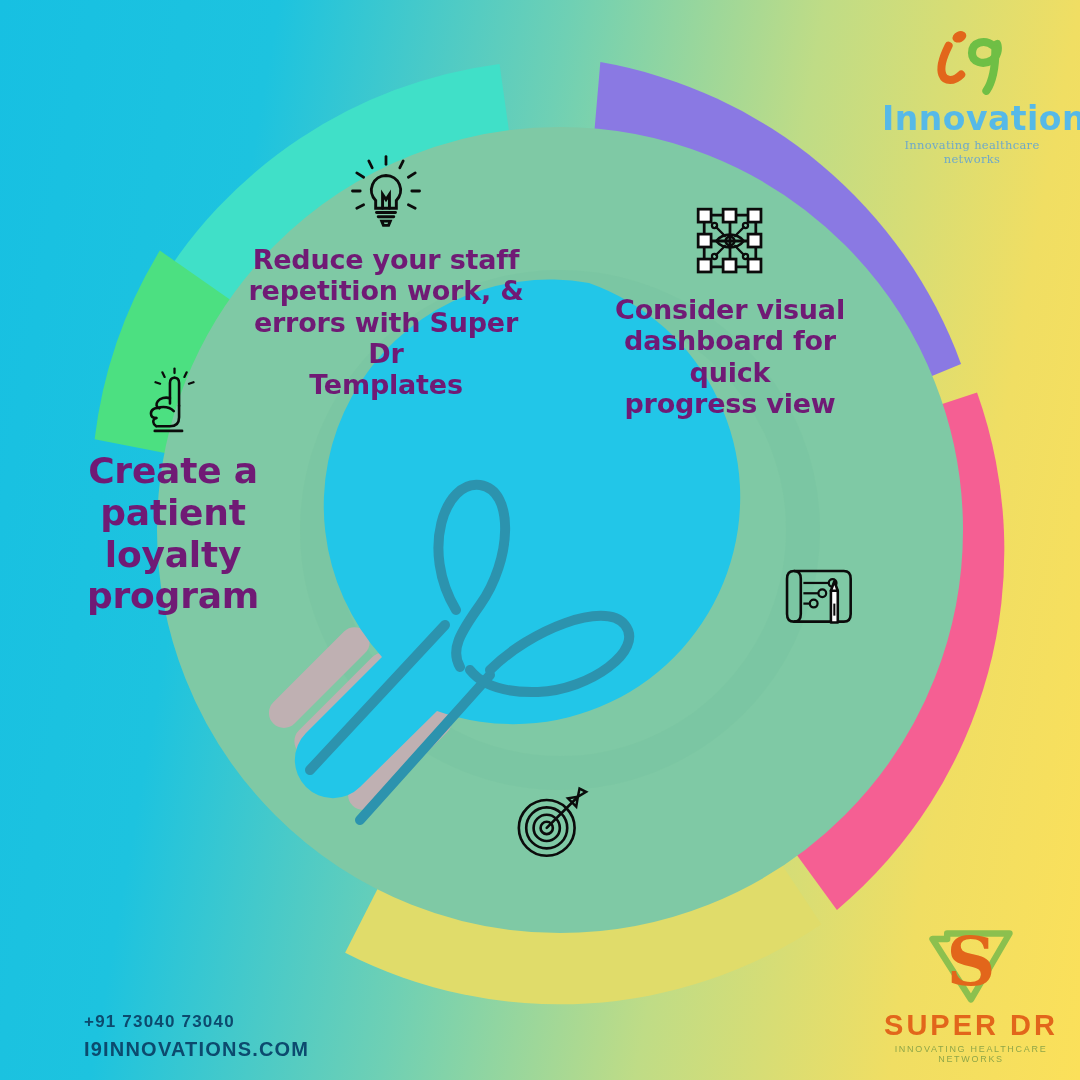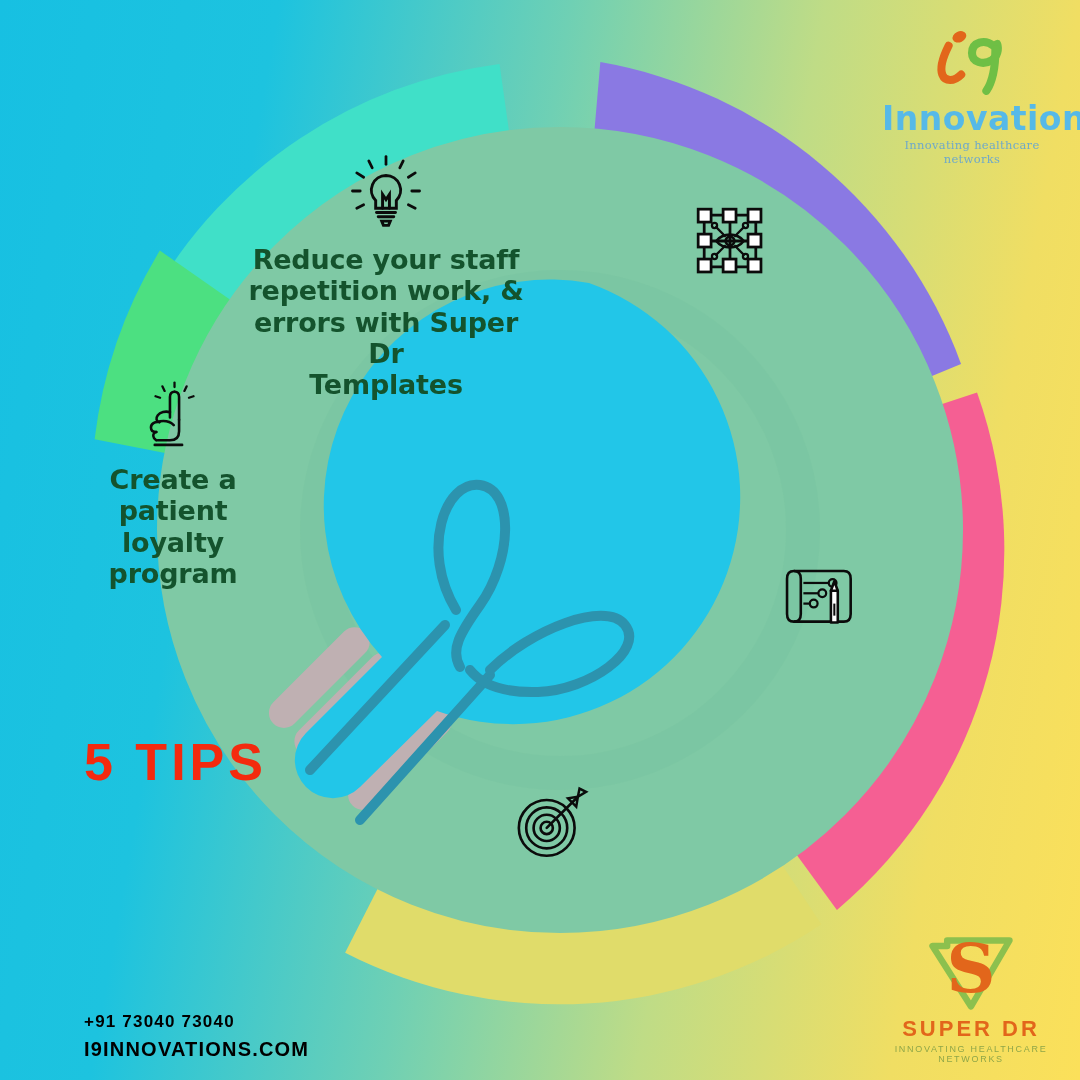--- a/index.html
+++ b/index.html
@@ -14,70 +14,70 @@
   #wheel {
     position:absolute; left:60px; top:30px;
     width:1000px; height:1000px;
   }
   #wheel svg { width:100%; height:100%; display:block; }
 
   
   .seg-block {
     position:absolute;
     text-align:center;
-    color:#14532d;
+    color:#701a75;
     font-weight:bold;
     line-height:1.16;
     letter-spacing:-0.2px;
   }
   .seg-block .seg-icon { display:block; margin:0 auto 10px auto; }
   .seg-block .seg-text { display:block; white-space:pre-line; }
 
   #blk-teal   { left:236px; top:148px; width:300px; font-size:27px; }
   #blk-purple { left:580px; top:198px; width:300px; font-size:27px; }
   #blk-pink   { left:668px; top:552px; width:300px; font-size:27px; }
   #blk-yellow { left:428px; top:782px; width:244px; font-size:27px; }
-  #blk-green  { left:80px;  top:378px; width:186px; font-size:27px; }
+  #blk-green  { left:80px;  top:364px; width:186px; font-size:36px; }
 
   
   #headline { position:absolute; left:84px; top:735px; width:420px; z-index:6; }
   #tips-line {
     font-family:"Liberation Sans", sans-serif;
     font-weight:bold; font-size:52px; color:#F42A0E;
     letter-spacing:4px; line-height:1.05; margin-bottom:14px;
   }
   #sub-line {
     font-family:"Liberation Sans", sans-serif;
     font-weight:bold; font-size:38px; color:#0A0A0A;
     letter-spacing:0.5px; line-height:1.42; white-space:pre-line;
   }
 
   
   #contact { position:absolute; left:84px; top:1012px; z-index:6;
-             font-family:"Liberation Sans", sans-serif; color:#000000; }
+             font-family:"Liberation Sans", sans-serif; color:#0c4a6e; }
   #contact .phone { font-size:17px; font-weight:bold; letter-spacing:1.2px; margin-bottom:6px; }
   #contact .site  { font-size:20px; font-weight:bold; letter-spacing:1.2px;text-align:right; }
 
   
   #logo-i9 { position:absolute; right:18px; top:26px; width:180px; text-align:center; z-index:6; }
   #logo-i9 .mark { height:72px; }
   #logo-i9 .i9-name {
     font-family:"DejaVu Sans", sans-serif; font-weight:bold;
     font-size:33px; color:#56B9E8; letter-spacing:0.5px; line-height:1;
   }
   #logo-i9 .i9-tag {
     font-family:"DejaVu Serif", serif; font-size:11.5px;
     color:#6FA9C9; letter-spacing:0.3px; margin-top:3px;
   }
 
   
   #logo-sdr { position:absolute; right:14px; bottom:16px; width:190px; text-align:center; z-index:6; }
   #logo-sdr .sdr-name {
     font-family:"Liberation Sans", sans-serif; font-weight:bold;
-    font-size:22px; color:#E2661B; letter-spacing:3px; line-height:1;
+    font-size:29px; color:#E2661B; letter-spacing:3px; line-height:1;
   }
   #logo-sdr .sdr-tag {
     font-family:"Liberation Sans", sans-serif; font-size:9px;
     color:#8FA648; letter-spacing:1.7px; margin-top:4px;
   }
 </style>
 </head>
 <body>
 
 <div id="wheel">
@@ -182,20 +182,23 @@
       <rect x="13" y="13" width="15" height="15"></rect>
       <rect x="42" y="13" width="15" height="15"></rect>
       <rect x="71" y="13" width="15" height="15"></rect>
       <rect x="13" y="42" width="15" height="15"></rect>
       <rect x="71" y="42" width="15" height="15"></rect>
       <rect x="13" y="71" width="15" height="15"></rect>
       <rect x="42" y="71" width="15" height="15"></rect>
       <rect x="71" y="71" width="15" height="15"></rect>
     </g>
   </svg>
+  <span class="seg-text">Consider visual
+dashboard for quick
+progress view</span>
 </div>
 
 <div class="seg-block" id="blk-pink">
   <svg class="seg-icon" width="86" height="86" viewBox="0 0 100 100" fill="none" stroke="#0B0B0B" stroke-width="3" stroke-linejoin="round">
 
     <path d="M 22 22 C 28 22 30 26 30 31 L 30 72 C 30 77 28 81 22 81 C 16 81 14 77 14 72 L 14 31 C 14 26 16 22 22 22 Z"></path>
     <path d="M 22 22 L 80 22 C 86 22 88 26 88 31 L 88 72 C 88 77 86 81 80 81 L 22 81"></path>
 
     <g stroke-width="2.6">
       <line x1="33" y1="36" x2="62" y2="36"></line>
@@ -246,21 +249,20 @@
       <line x1="77" y1="24" x2="71" y2="26"></line>
     </g>
   </svg>
   <span class="seg-text">Create a
 patient
 loyalty
 program</span>
 </div>
 
 <div id="headline">
-  <div id="tips-line">5 TIPS</div>
 </div>
 
 <div id="contact">
   <div class="phone">+91  73040  73040</div>
   <div class="site">I9INNOVATIONS.COM</div>
 </div>
 
 <div id="logo-i9">
   <svg class="mark" width="120" height="72" viewBox="0 0 120 80" fill="none">
 

